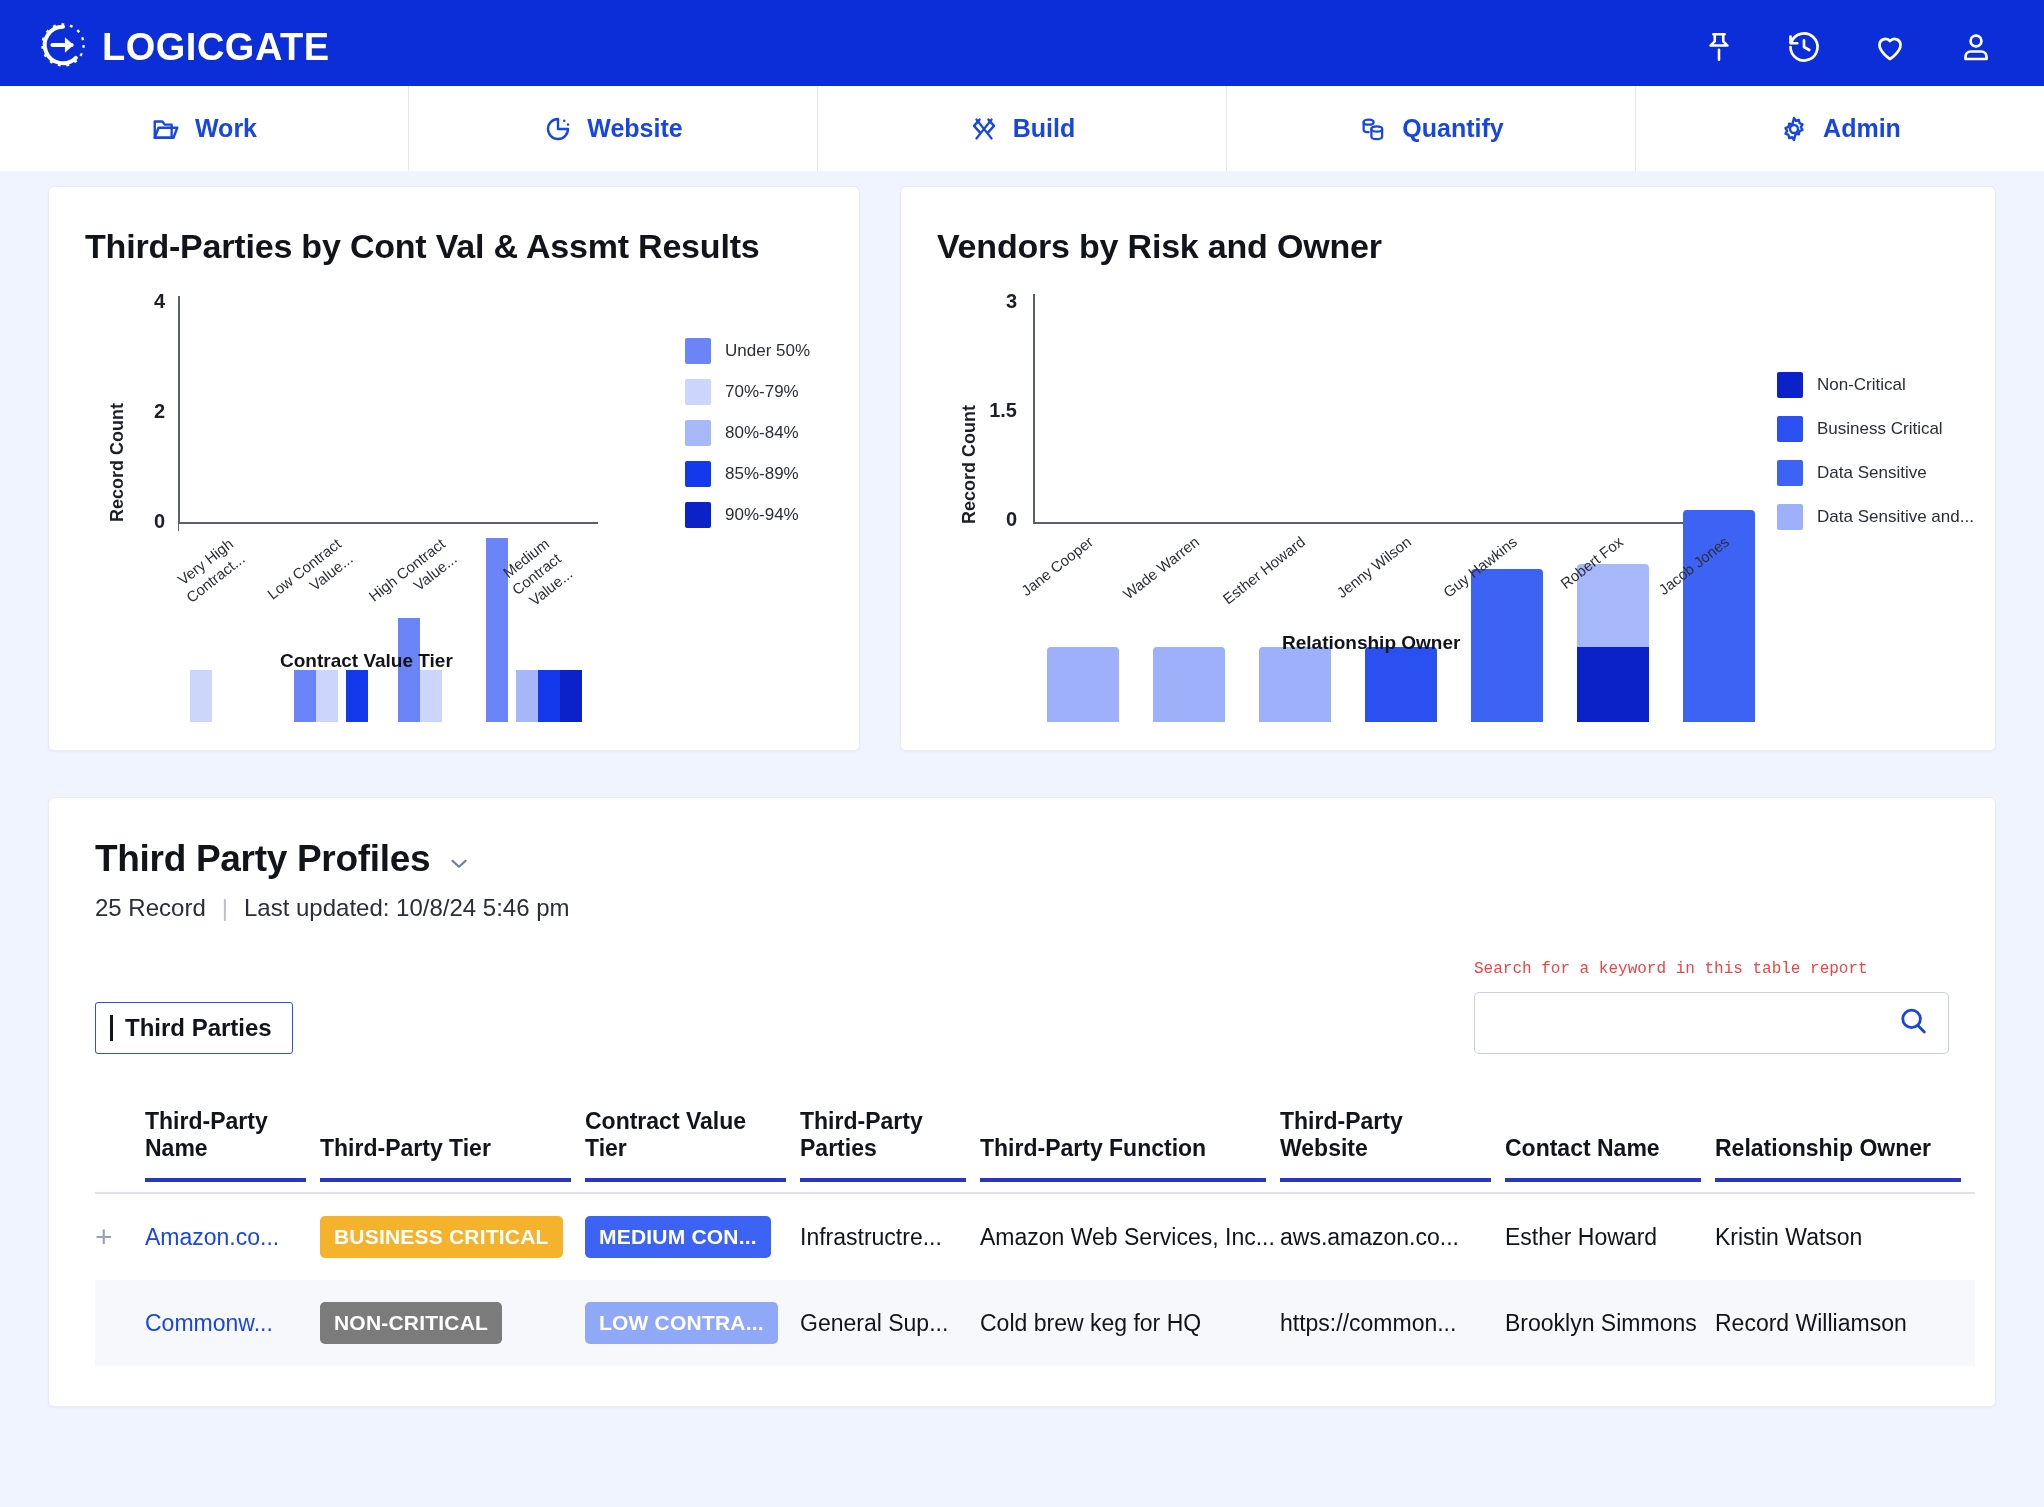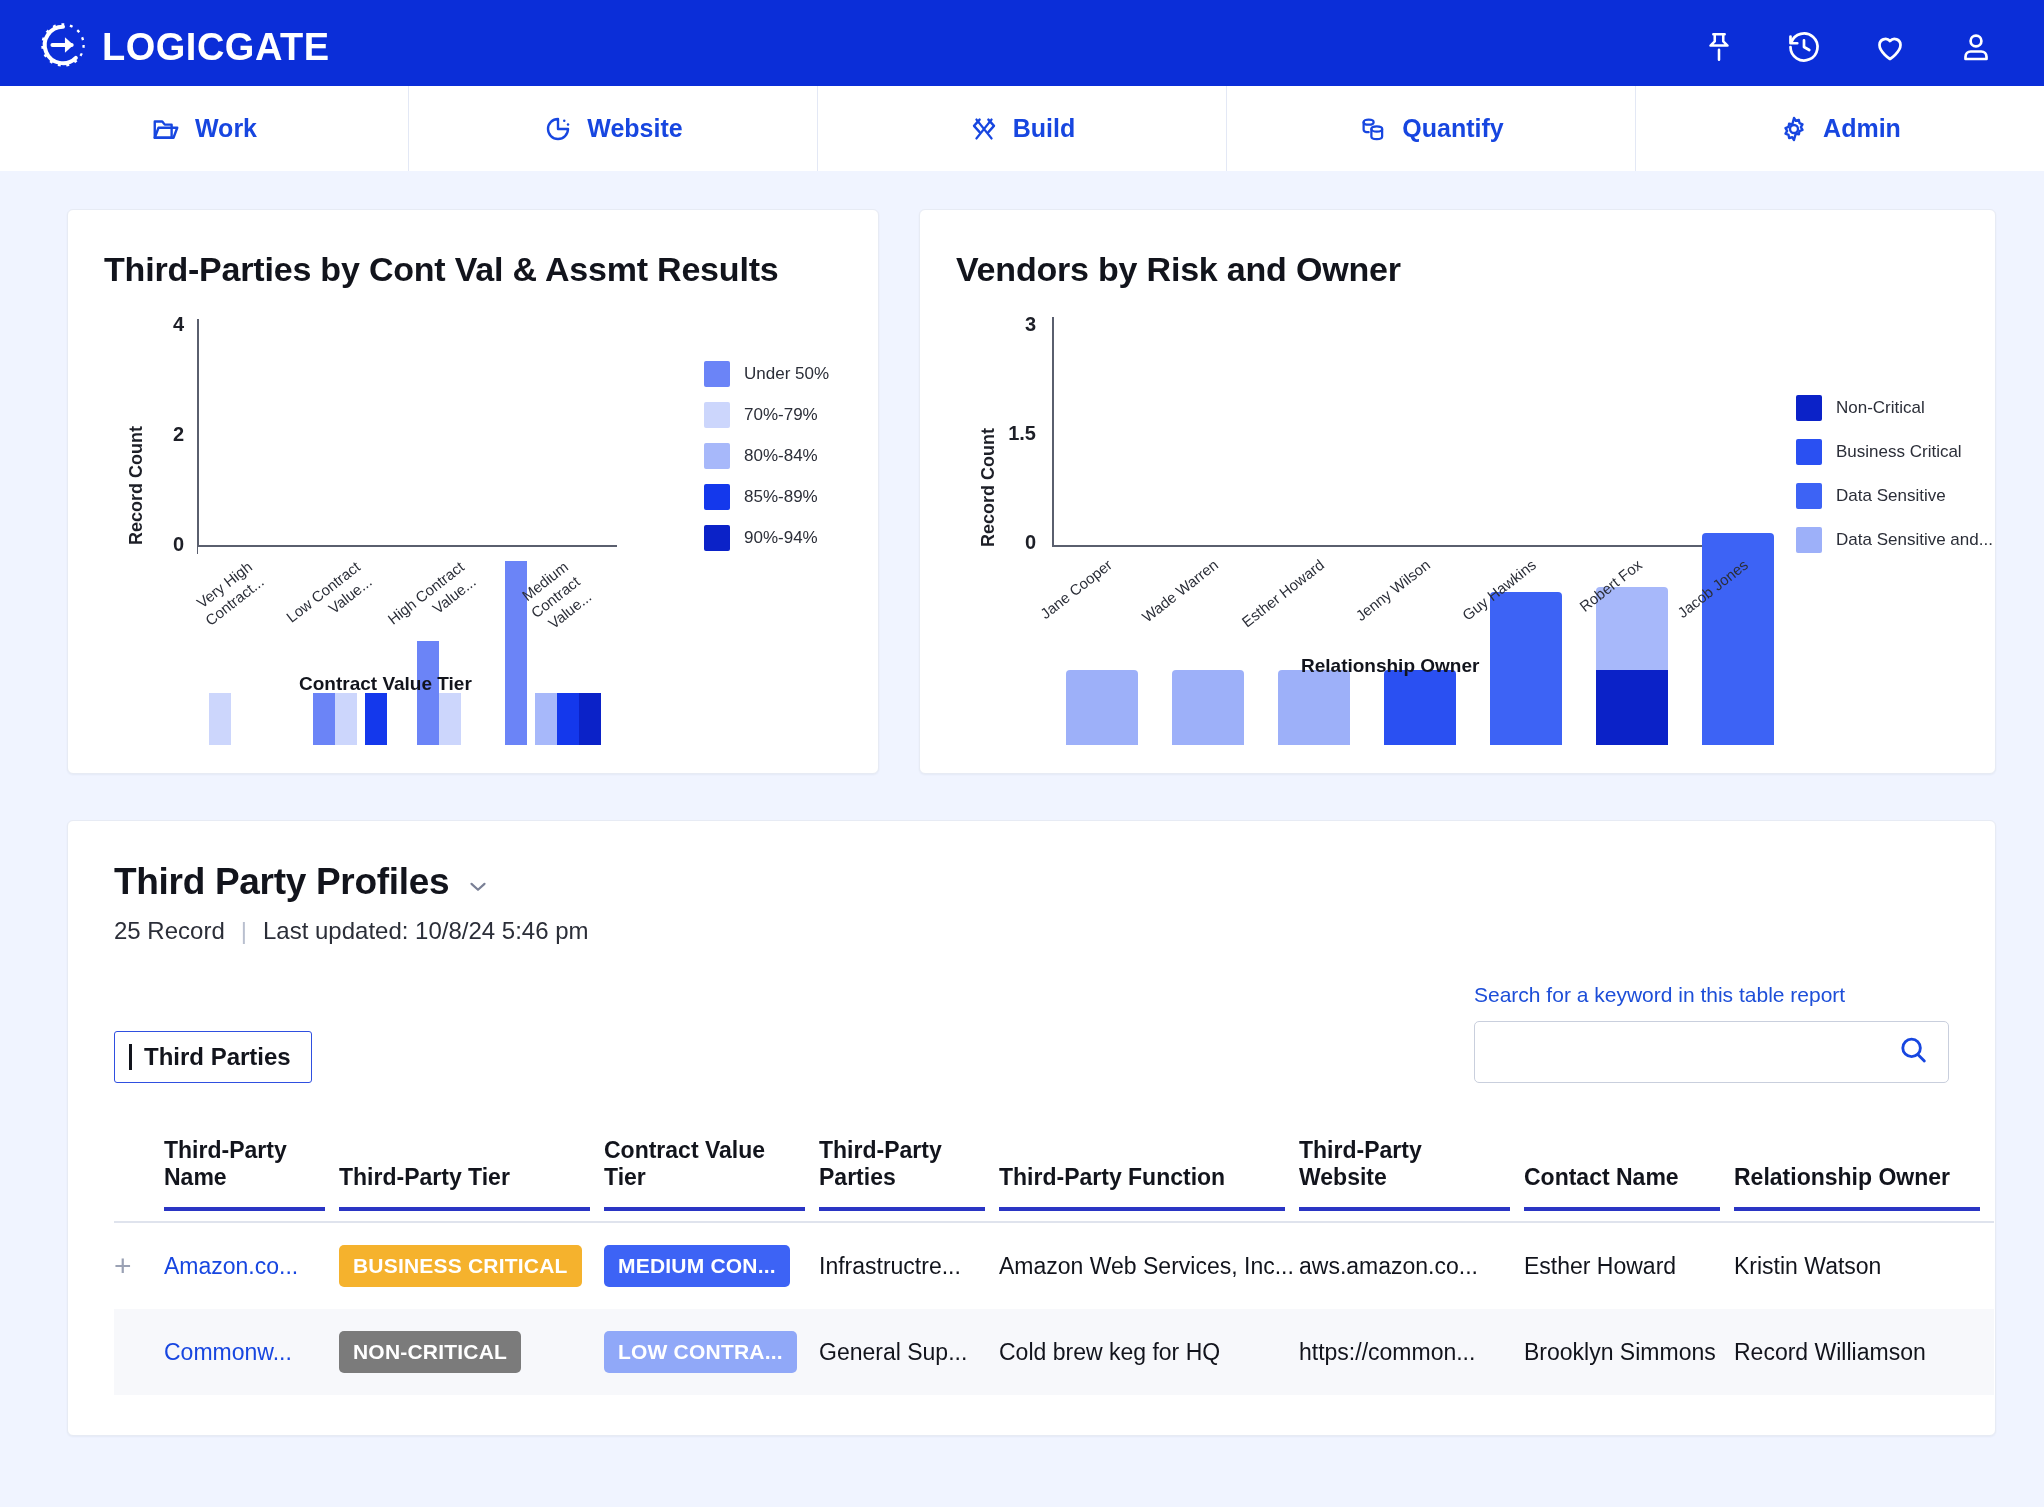--- a/index.html
+++ b/index.html
@@ -29,21 +29,21 @@
     flex: 1 1 0; display: flex; align-items: center; justify-content: center;
     gap: 14px; color: #1746e0; font-size: 25px; font-weight: 700;
     background: #ffffff; border-right: 1px solid #e3e8f5;
     position: relative;
   }
   .nav-item:last-child { border-right: none; }
   .nav-item.active { background: #f3f7ff; font-weight: 700; }
   .nav-item svg { display: block; }
 
   
-  .page { padding: 38px 48px 0 48px; margin-left: 19px; }
+  .page { padding: 15px 48px 0 48px; }
 
   .cards-row { display: flex; gap: 40px; }
   .card {
     background: #fff; border: 1px solid #e7ebf4; border-radius: 6px;
     box-shadow: 0 1px 2px rgba(16,30,80,.05);
   }
   .chart-card { height: 565px; padding: 40px 28px 20px 36px; position: relative; }
   .chart-card.left { width: 812px; }
   .chart-card.right { flex: 1 1 auto; }
   .chart-title { font-size: 34px; font-weight: 700; color: #12141c; letter-spacing: -0.2px; }
@@ -86,21 +86,21 @@
   .tbl-sub .divider { color: #b9bfcf; }
 
   .tbl-controls { display: flex; justify-content: space-between; align-items: flex-end; margin-top: 38px; }
   .chip-tab {
     border: 1px solid #2f4fe0; border-radius: 3px; padding: 11px 20px 11px 14px;
     font-size: 24px; font-weight: 700; color: #12141c; background: #fff;
     display: flex; align-items: center; gap: 12px;
   }
   .chip-bar { width: 3px; height: 26px; background: #12141c; }
   .search-block { width: 475px; }
-  .search-label { font-size: 21px; color: #1d4ed8; margin-bottom: 14px; }
+  .search-label { font-size: 16px; color: #ef4444; margin-bottom: 14px; font-family: Liberation Mono, monospace; }
   .search-box {
     height: 62px; border: 1px solid #c9cfdd; border-radius: 5px; background: #fff;
     display: flex; align-items: center; justify-content: flex-end; padding-right: 18px;
   }
   .search-input {
     flex: 1 1 auto; border: none; outline: none; height: 100%;
     font-size: 22px; padding: 0 12px 0 18px; background: transparent;
     font-family: "Liberation Sans", sans-serif; color: #12141c;
   }
 

